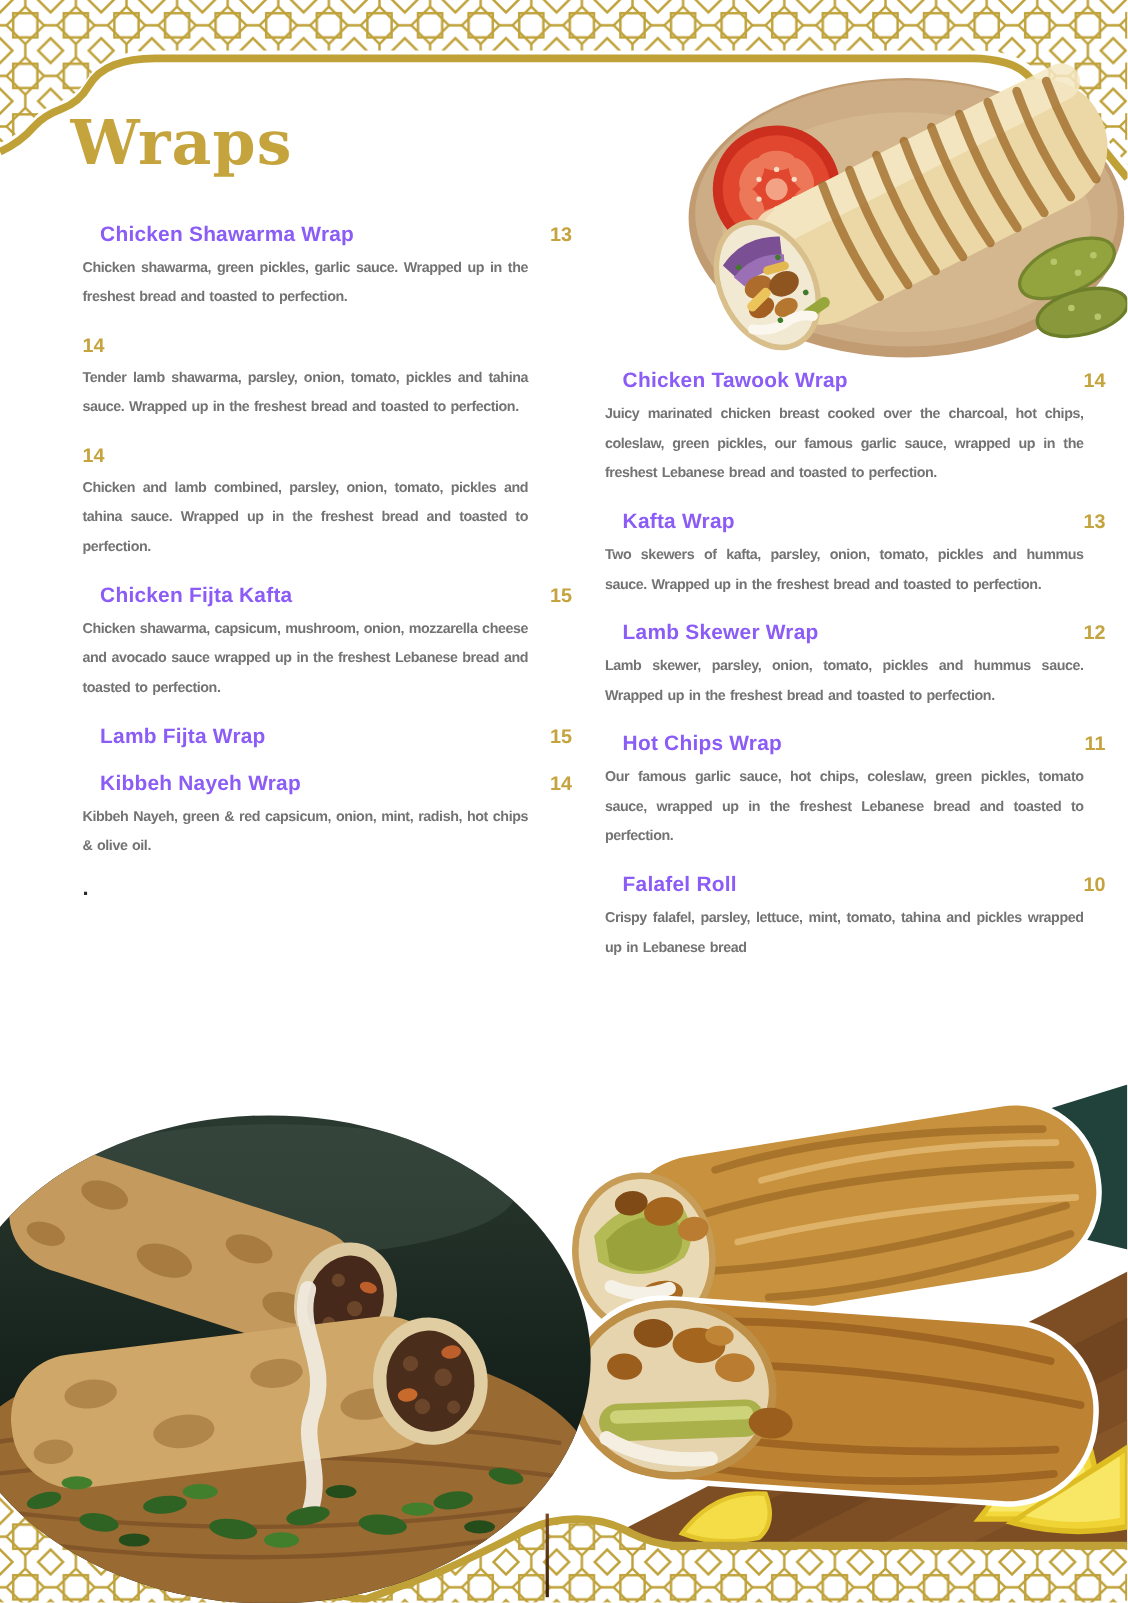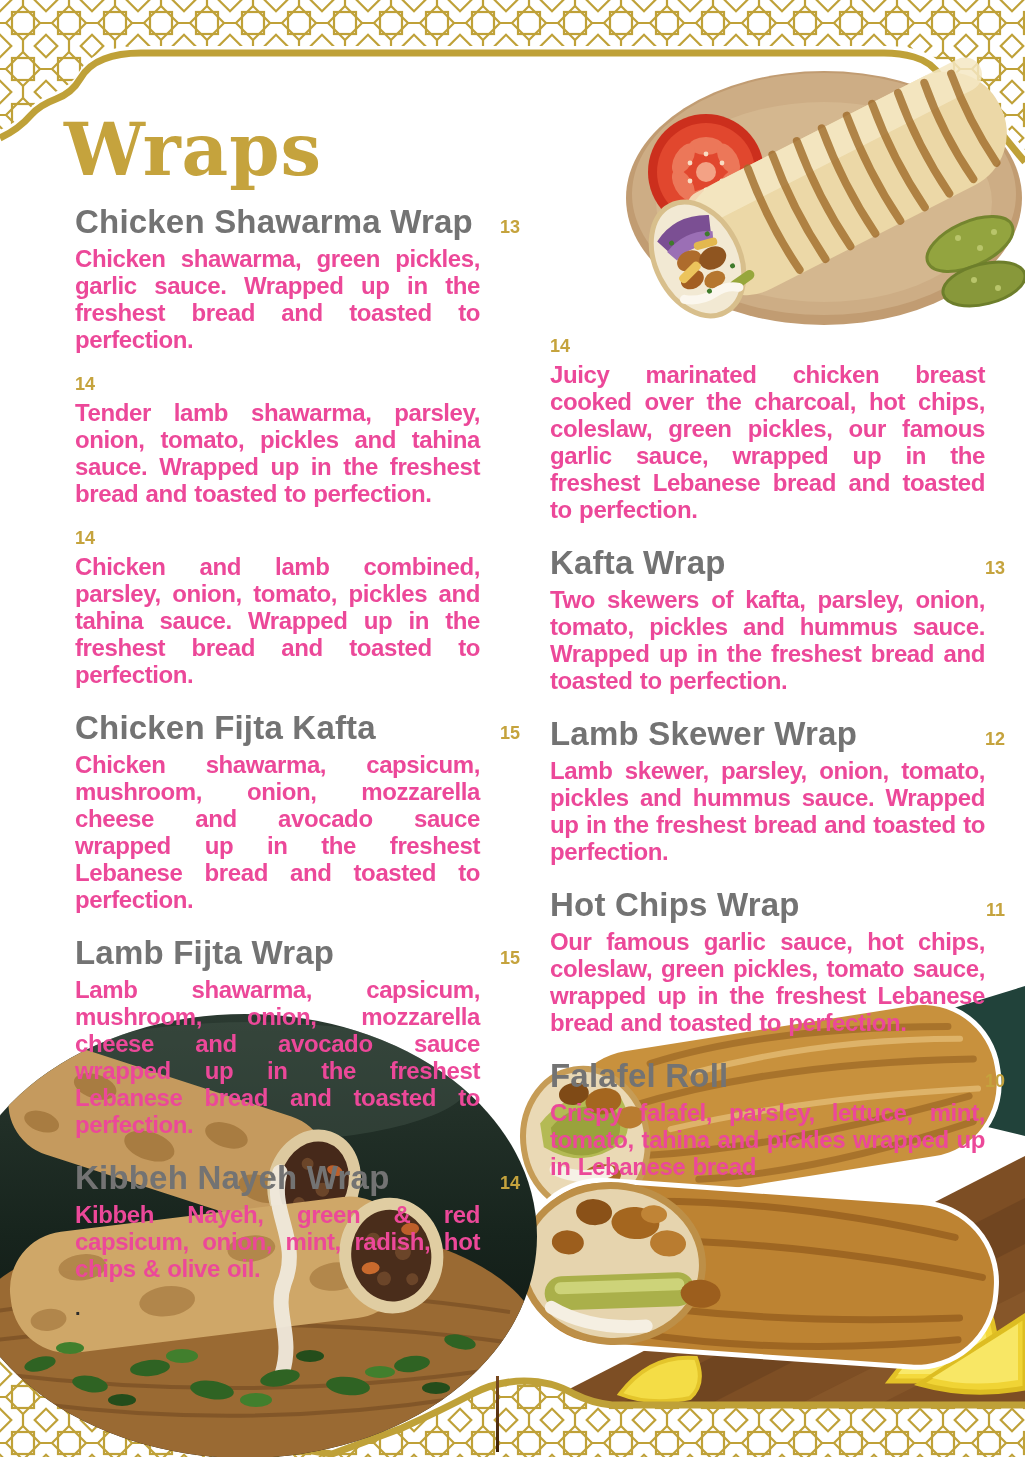--- a/index.html
+++ b/index.html
@@ -10,35 +10,36 @@
   .ornament{position:absolute;left:0;pointer-events:none;}
   #top-ornament{top:0;z-index:1;}
   #bottom-ornament{top:1282px;z-index:3;}
   .photo{position:absolute;}
   #photo-top-right{left:618px;top:22px;z-index:2;}
   #photo-bottom-right{left:500px;top:986px;z-index:2;}
   #photo-bottom-left{left:-50px;top:1012px;z-index:4;}
   #page-title{
     position:absolute;left:64px;top:62px;z-index:5;
     font-family:"DejaVu Serif","Liberation Serif",serif;
-    font-size:72px;line-height:1.1;color:#c5a33d;letter-spacing:1px;
+    font-size:56px;line-height:1.1;color:#c5a33d;letter-spacing:1px;
   }
   .col{position:absolute;z-index:5;}
   #left-column{left:75px;top:203px;width:445px;}
   #right-column{left:550px;top:336px;width:455px;}
   .item{margin-bottom:21px;}
   .item-head{display:flex;justify-content:space-between;align-items:baseline;}
   .item-name{
-    font-size:33px;font-weight:bold;color:#737373;letter-spacing:.2px;
+    font-size:19px;font-weight:bold;color:#8b5cf6;letter-spacing:.2px;
     white-space:nowrap;
+    margin-left:16px;
   }
   .item-price{font-size:18px;font-weight:bold;color:#c5a33d;}
   .item-desc{
-    margin:4px 40px 0 0;font-size:24px;line-height:27px;font-weight:bold;
-    color:#ec4899;text-align:justify;letter-spacing:-0.4px;word-spacing:1px;
+    margin:4px 40px 0 0;font-size:13px;line-height:27px;font-weight:bold;
+    color:#737373;text-align:justify;letter-spacing:-0.4px;word-spacing:1px;
   }
   #right-column .item-desc{margin-right:20px;}
   #left-footnote{
     font-size:20px;font-weight:bold;color:#2b2b2b;margin-top:-6px;
   }
   #credit-line{
     position:absolute;left:496px;top:1376px;width:3px;height:76px;z-index:5;
     background:linear-gradient(#7a4a20,#3c2008);
   }
 </style>
@@ -334,35 +335,35 @@
       <span class="item-name">Chicken Fijta Kafta</span>
       <span class="item-price">15</span>
     </div>
     <p class="item-desc">Chicken shawarma, capsicum, mushroom, onion, mozzarella cheese and avocado sauce wrapped up in the freshest Lebanese bread and toasted to perfection.</p>
   </div>
   <div class="item">
     <div class="item-head">
       <span class="item-name">Lamb Fijta Wrap</span>
       <span class="item-price">15</span>
     </div>
-    <p class="item-desc">Lamb shawarma, capsicum, mushroom, onion, mozzarella cheese and avocado sauce wrapped up in the freshest Lebanese bread and toasted to perfection.</p>
   </div>
   <div class="item">
     <div class="item-head">
       <span class="item-name">Kibbeh Nayeh Wrap</span>
       <span class="item-price">14</span>
     </div>
     <p class="item-desc">Kibbeh Nayeh, green &amp; red capsicum, onion, mint, radish, hot chips &amp; olive oil.</p>
   </div>
   <div id="left-footnote">.</div>
 </div>
 
 <div id="right-column" class="col">
   <div class="item">
     <div class="item-head">
+      <span class="item-name">Chicken Tawook Wrap</span>
       <span class="item-price">14</span>
     </div>
     <p class="item-desc">Juicy marinated chicken breast cooked over the charcoal, hot chips, coleslaw, green pickles, our famous garlic sauce, wrapped up in the freshest Lebanese bread and toasted to perfection.</p>
   </div>
   <div class="item">
     <div class="item-head">
       <span class="item-name">Kafta Wrap</span>
       <span class="item-price">13</span>
     </div>
     <p class="item-desc">Two skewers of kafta, parsley, onion, tomato, pickles and hummus sauce. Wrapped up in the freshest bread and toasted to perfection.</p>

